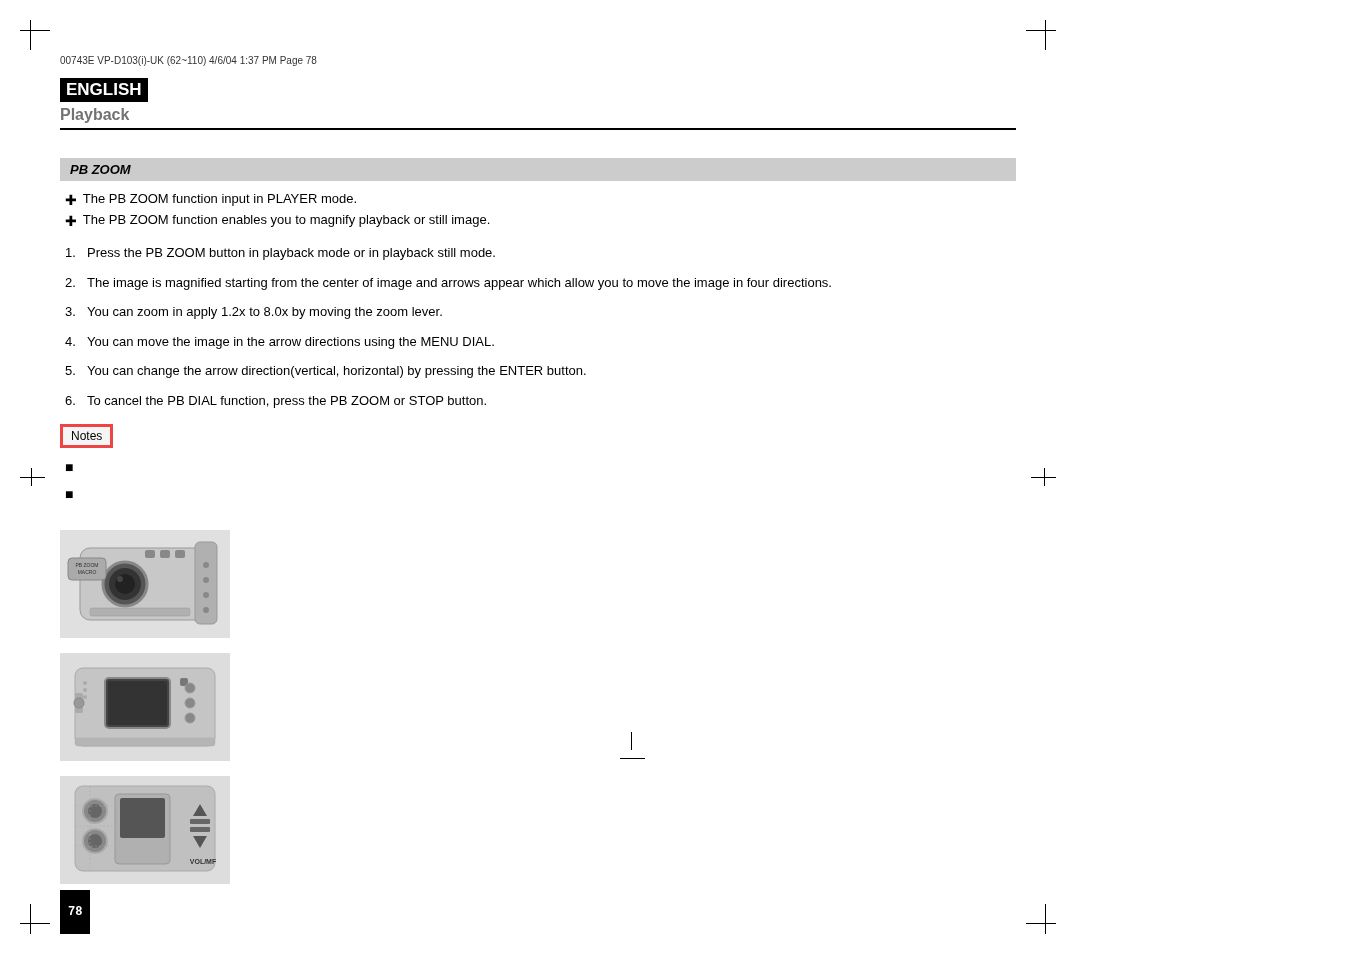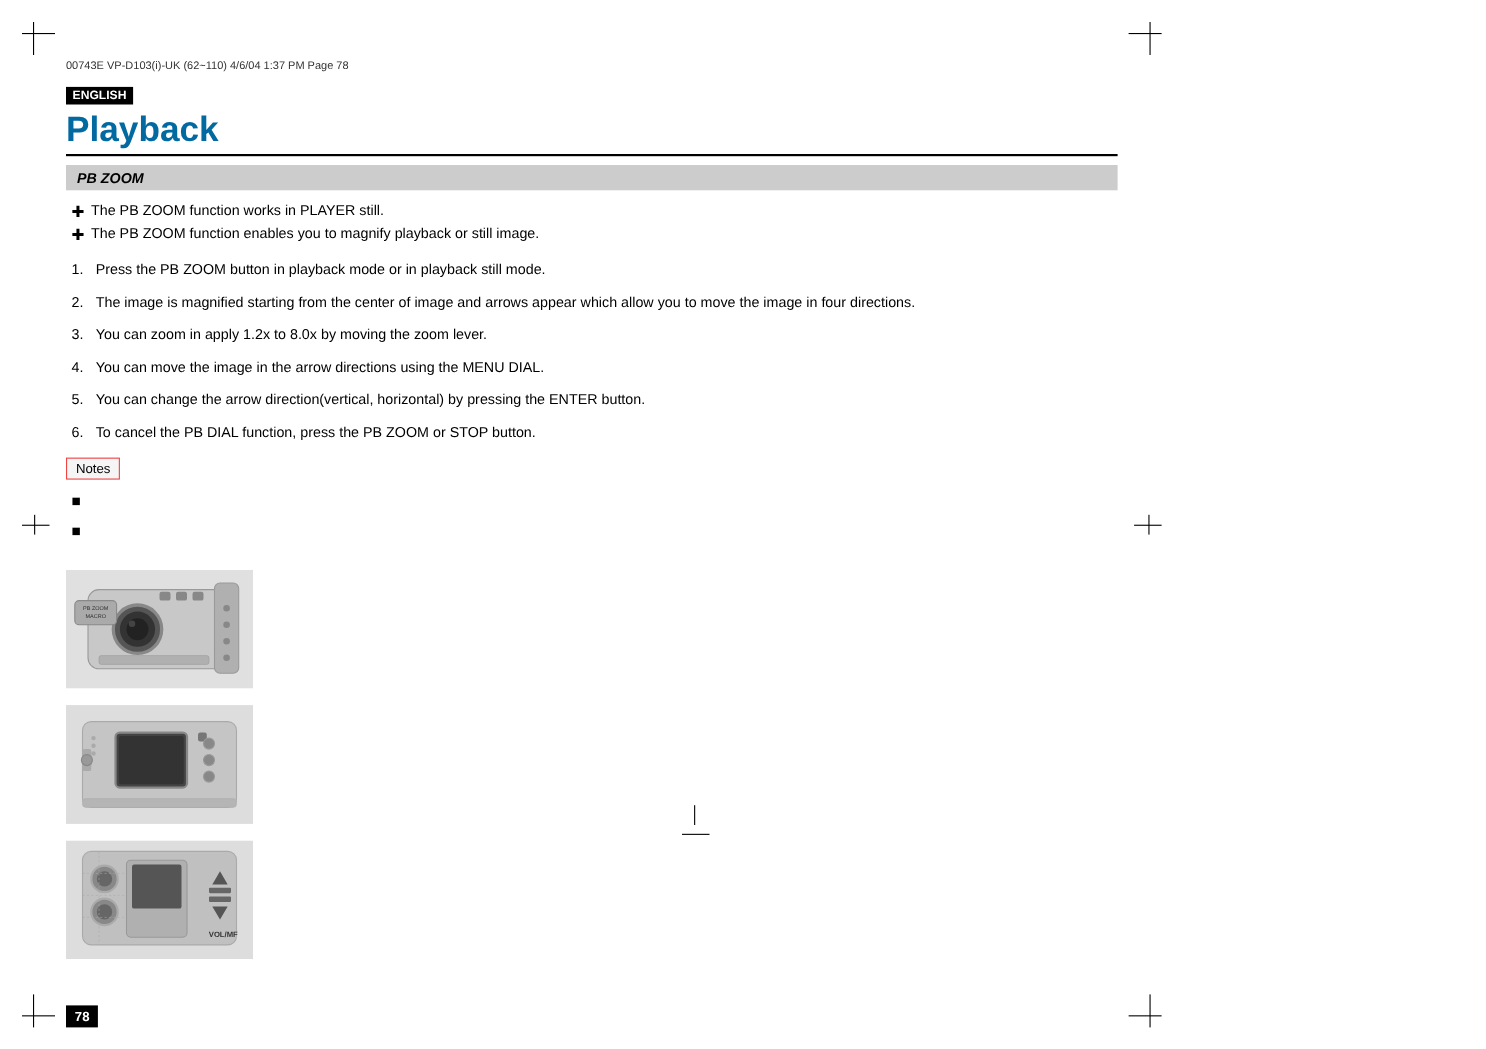--- a/index.html
+++ b/index.html
@@ -57,34 +57,34 @@
       color: #333;
       margin-bottom: 12px;
       font-family: Arial, sans-serif;
     }
 
     
     .english-badge {
       display: inline-block;
       background: #000;
       color: #fff;
-      font-size: 11px;
+      font-size: 17px;
       font-weight: bold;
       padding: 2px 6px;
       margin-bottom: 4px;
     }
 
     
     .page-title {
-      font-size: 32px;
+      font-size: 16px;
       font-weight: bold;
-      color: #0369a1;
+      color: #737373;
       border-bottom: 2px solid #000;
       padding-bottom: 4px;
-      margin-bottom: 8px;
+      margin-bottom: 28px;
     }
 
     
     .section-header {
       background: #ccc;
       padding: 4px 10px;
       margin-bottom: 10px;
       font-style: italic;
       font-weight: bold;
       font-size: 13px;
@@ -127,21 +127,21 @@
     .step-text {
       flex: 1;
     }
 
     
     .notes-section {
       margin-top: 10px;
     }
     .notes-label {
       display: inline-block;
-      border: 1px solid #ef4444;
+      border: 3px solid #ef4444;
       padding: 2px 8px;
       font-size: 12px;
       margin-bottom: 8px;
       background: #f5f5f5;
     }
     .note-item {
       display: flex;
       align-items: flex-start;
       margin-bottom: 5px;
       font-size: 13px;
@@ -157,21 +157,22 @@
 
     
     .page-number {
       position: absolute;
       bottom: 20px;
       left: 60px;
       background: #000;
       color: #fff;
       font-size: 12px;
       font-weight: bold;
-      padding: 3px 8px;
+      padding: 15px 8px;
+      font-family: Liberation Mono, monospace;
     }
 
     
     .main-layout {
       display: flex;
       gap: 20px;
       position: relative;
       flex-direction: column;
     }
     .left-column {
@@ -222,21 +223,21 @@
 
     <div class="main-layout">
 
       <div class="left-column">
 
         <div class="section-header">PB ZOOM</div>
 
         <div class="intro-bullets">
           <div class="intro-bullet">
             <span class="cross-symbol">✚</span>
-            <span>The PB ZOOM function works in PLAYER still.</span>
+            <span>The PB ZOOM function input in PLAYER mode.</span>
           </div>
           <div class="intro-bullet">
             <span class="cross-symbol">✚</span>
             <span>The PB ZOOM function enables you to magnify playback or still image.</span>
           </div>
         </div>
 
         <div class="steps-list">
           <div class="step-item">
             <span class="step-num">1.</span>

